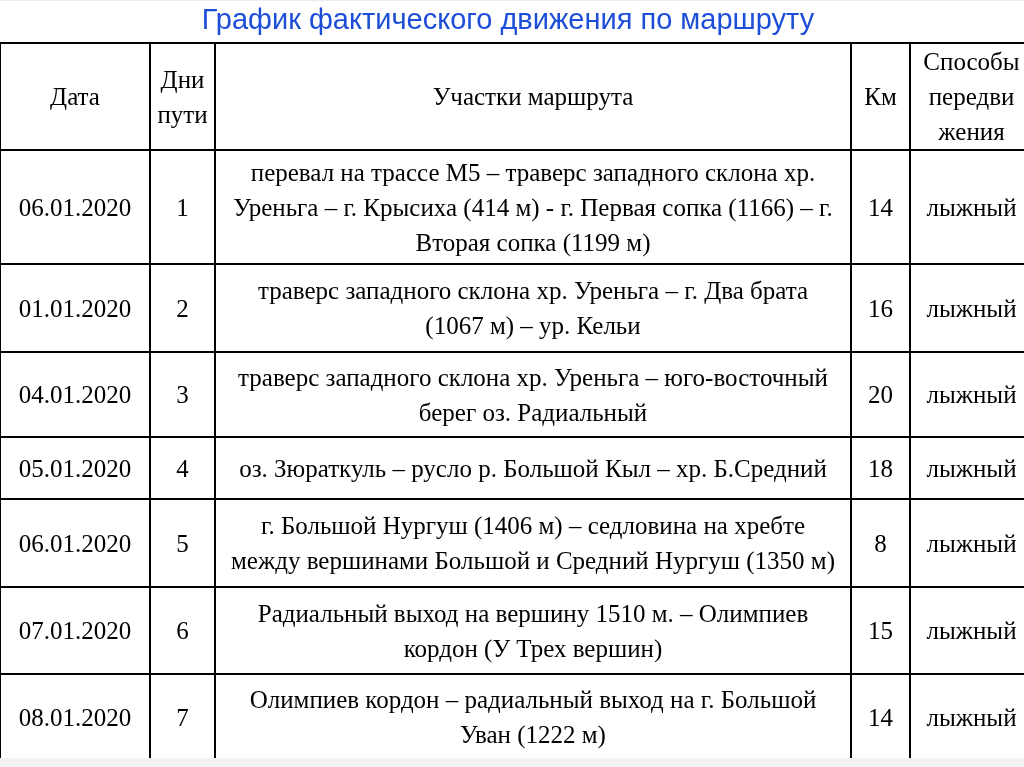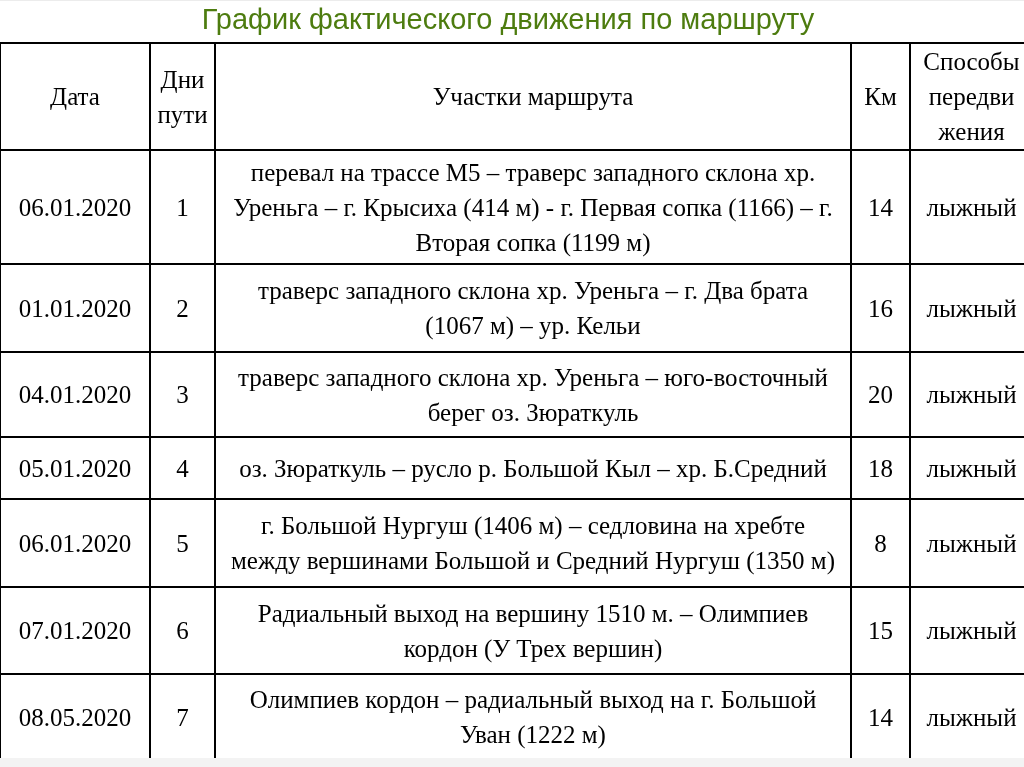--- a/index.html
+++ b/index.html
@@ -15,21 +15,21 @@
     width: 1024px; height: 1px;
     background: #ececec;
   }
   .slide-title {
     position: absolute; top: 3px; left: 0;
     width: 1016px;
     text-align: center;
     font-family: "Liberation Sans", "DejaVu Sans", sans-serif;
     font-size: 29px;
     font-weight: 400;
-    color: #4d7c0f;
+    color: #1d4ed8;
     letter-spacing: 0px;
     white-space: nowrap;
   }
   table.route-table {
     position: absolute;
     top: 42px; left: -1px;
     width: 1033px;
     table-layout: fixed;
     border-collapse: collapse;
   }
@@ -92,21 +92,21 @@
       <td>2</td>
       <td>траверс западного склона хр. Уреньга – г. Два брата
 (1067 м) – ур. Кельи</td>
       <td>16</td>
       <td>лыжный</td>
     </tr>
     <tr style="height:85px">
       <td>04.01.2020</td>
       <td>3</td>
       <td>траверс западного склона хр. Уреньга – юго-восточный
-берег оз. Зюраткуль</td>
+берег оз. Радиальный</td>
       <td>20</td>
       <td>лыжный</td>
     </tr>
     <tr style="height:62px">
       <td>05.01.2020</td>
       <td>4</td>
       <td>оз. Зюраткуль – русло р. Большой Кыл – хр. Б.Средний</td>
       <td>18</td>
       <td>лыжный</td>
     </tr>
@@ -120,21 +120,21 @@
     </tr>
     <tr style="height:87px">
       <td>07.01.2020</td>
       <td>6</td>
       <td>Радиальный выход на вершину 1510 м. – Олимпиев
 кордон (У Трех вершин)</td>
       <td>15</td>
       <td>лыжный</td>
     </tr>
     <tr style="height:86px">
-      <td>08.05.2020</td>
+      <td>08.01.2020</td>
       <td>7</td>
       <td>Олимпиев кордон – радиальный выход на г. Большой
 Уван (1222 м)</td>
       <td>14</td>
       <td>лыжный</td>
     </tr>
   </tbody>
 </table>
 
 <div class="bottom-strip"></div>

